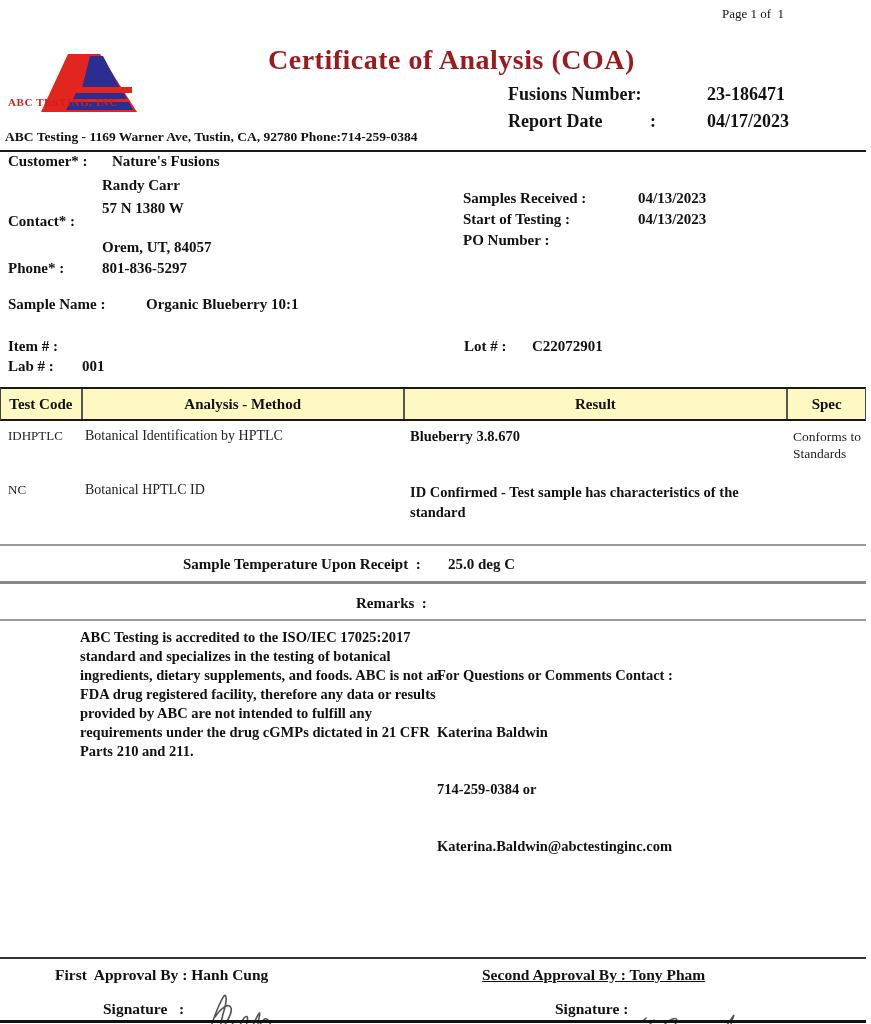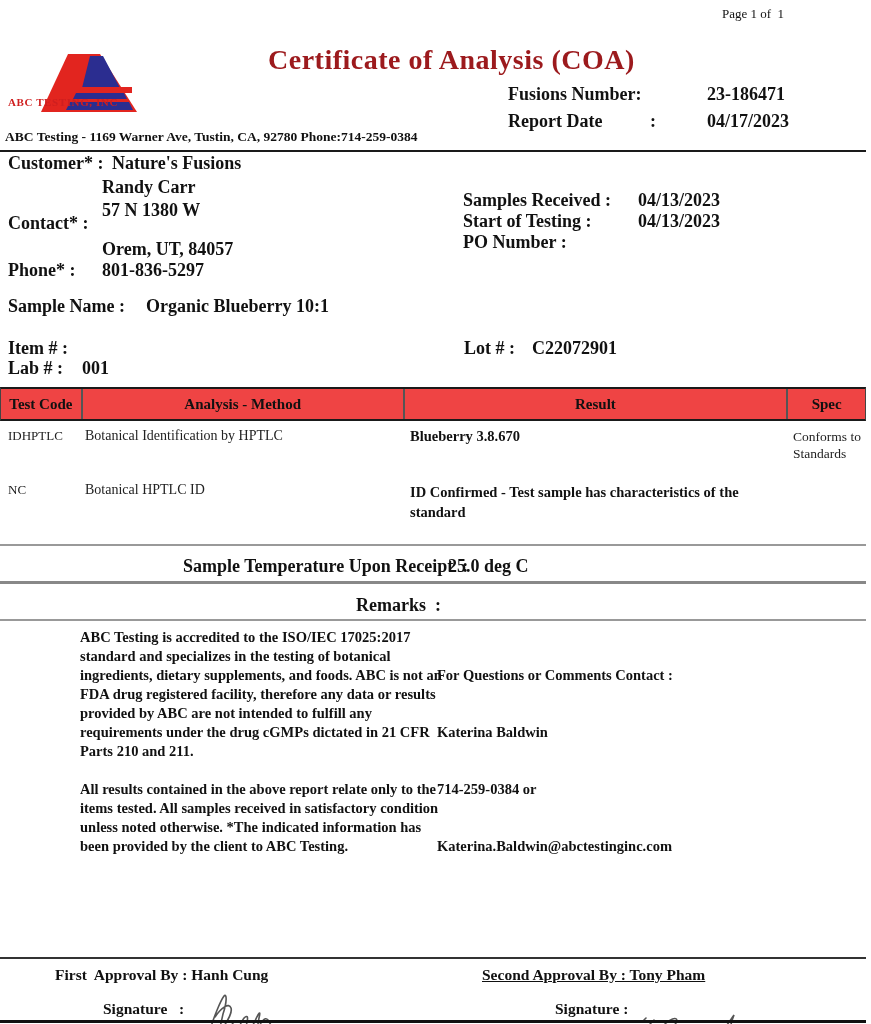--- a/index.html
+++ b/index.html
@@ -6,25 +6,25 @@
   .page{
     position:relative;width:871px;height:1024px;background:#ffffff;overflow:hidden;
     font-family:"Liberation Serif","DejaVu Serif",serif;color:#111;
   }
   .abs{position:absolute;white-space:pre;}
   .b{font-weight:bold;}
   .wrap{white-space:normal;}
   .hline{position:absolute;left:0;width:866px;background:#1a1a1a;}
   .gline{position:absolute;left:0;width:866px;background:#999;}
   .title{font-size:28px;font-weight:bold;color:#9c1a1d;letter-spacing:0.5px;}
-  .lbl15{font-size:18px;font-weight:bold;}
+  .lbl15{font-size:15px;font-weight:bold;}
   .lbl18{font-size:18px;font-weight:bold;}
   .reg14{font-size:14px;color:#222;}
   .tbl-head{
-    position:absolute;left:0;top:387px;width:866px;height:34px;background:#ef4444;
+    position:absolute;left:0;top:387px;width:866px;height:34px;background:#fef9c3;
     border-top:2px solid #1a1a1a;border-bottom:2px solid #1a1a1a;
     border-left:1px solid #444;border-right:1px solid #444;
     display:flex;box-sizing:border-box;
   }
   .tbl-head .cell{
     display:flex;align-items:center;justify-content:center;
     font-size:15px;font-weight:bold;border-right:2px solid #555;box-sizing:border-box;
   }
   .tbl-head .cell:last-child{border-right:none;}
   .logo-text{font-size:11px;font-weight:bold;color:#cf1f1f;letter-spacing:0.6px;white-space:pre;}
@@ -113,21 +113,20 @@
 
   <div class="abs b wrap" style="left:80px;top:628px;width:370px;font-size:14.5px;line-height:19px;">ABC Testing is accredited to the ISO/IEC 17025:2017 standard and specializes in the testing of botanical ingredients, dietary supplements, and foods. ABC is not an FDA drug registered facility, therefore any data or results provided by ABC are not intended to fulfill any requirements under the drug cGMPs dictated in 21 CFR Parts 210 and 211.</div>
 
   <div class="abs b" style="left:437px;top:628px;font-size:14.5px;line-height:19px;">
     <div>For Questions or Comments Contact :</div>
     <div>Katerina Baldwin</div>
     <div>714-259-0384 or</div>
     <div>Katerina.Baldwin@abctestinginc.com</div>
   </div>
 
-  <div class="abs b wrap" style="left:80px;top:780px;width:360px;font-size:14.5px;line-height:19px;">All results contained in the above report relate only to the items tested. All samples received in satisfactory condition unless noted otherwise. *The indicated information has been provided by the client to ABC Testing.</div>
 
   <div class="hline" style="top:957px;height:2px;background:#333;"></div>
 
   <div class="abs b" style="left:55px;top:966px;font-size:15.5px;">First  Approval By : Hanh Cung</div>
   <div class="abs b" style="left:103px;top:1000px;font-size:15.5px;">Signature   :</div>
   <div class="abs" style="left:185px;top:972px;">
     <svg width="125" height="50" viewBox="0 0 125 50">
       <path class="sig" d="M8,44 C12,28 20,10 23,6 C26,3 26,12 22,24 L18,42 M14,27 C20,18 28,12 30,18 C32,24 24,34 20,41 C17,46 26,42 32,33 C30,40 36,42 40,33 C44,25 48,24 46,32 C44,40 50,40 54,31 C58,22 60,20 58,28 L56,40 C60,32 64,26 67,30 C70,35 74,44 86,46 C96,48 106,44 116,45"></path>
     </svg>
   </div>

